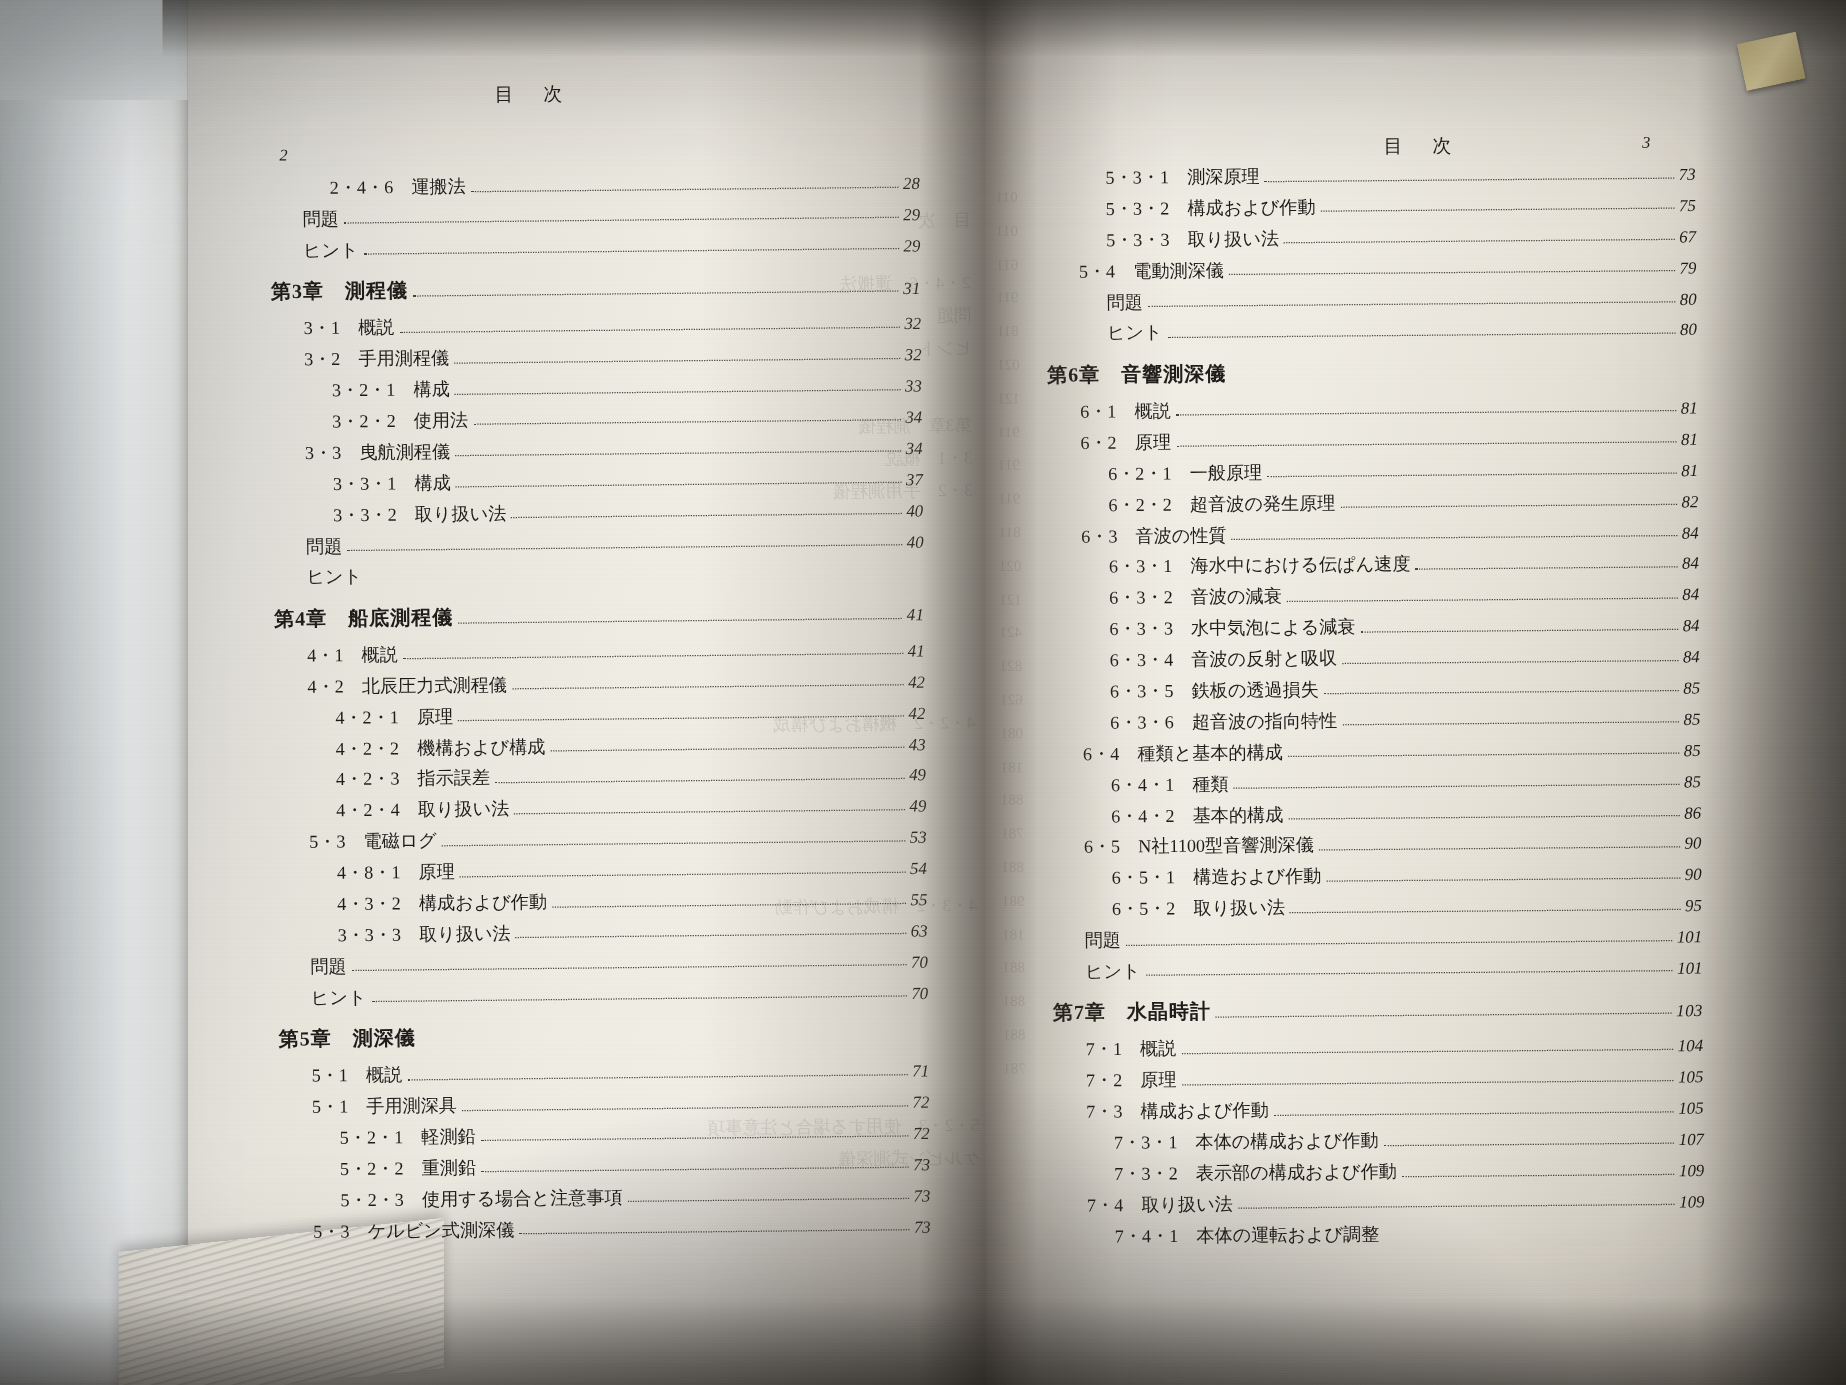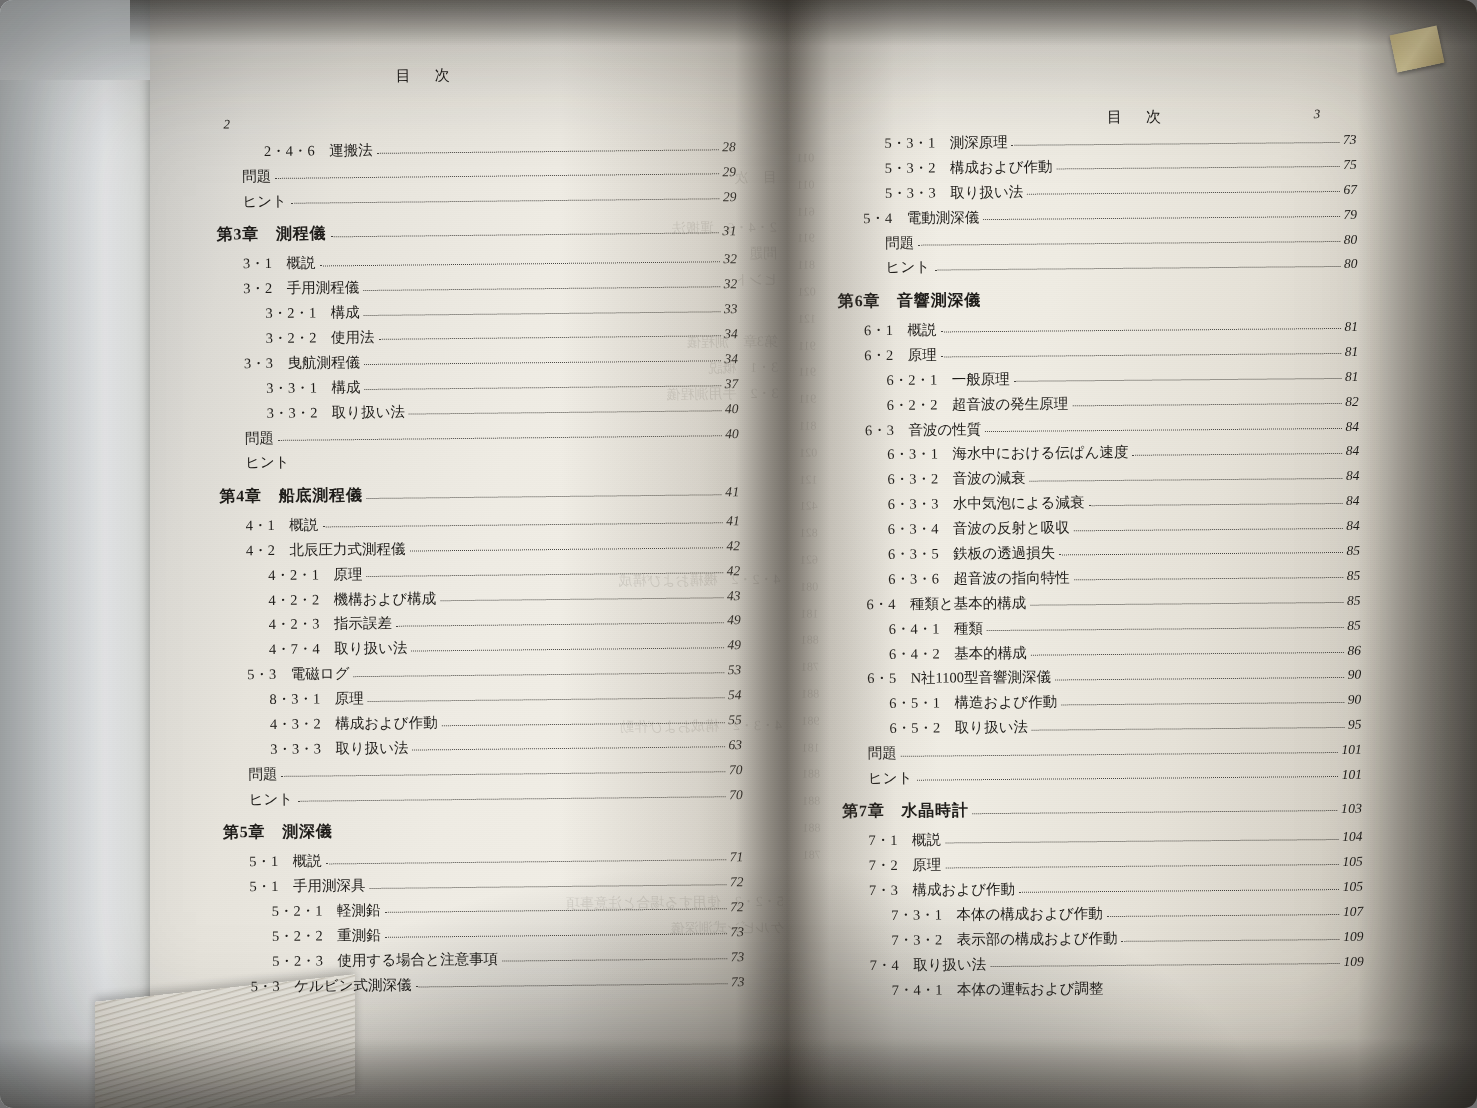--- a/index.html
+++ b/index.html
@@ -1,21 +1,21 @@
 <!DOCTYPE html>
 <html lang="ja"><head>
 <meta charset="utf-8">
 <style>
   html,body{margin:0;padding:0;}
   body{
     width:1477px;height:1108px;overflow:hidden;
     background:#6f6f70;
     font-family:"Liberation Serif", serif;
   }
-  #page{position:relative;width:1477px;height:1108px;overflow:hidden;background:#8a8a8c;border-radius:13px;}
+  #page{position:relative;width:1477px;height:1108px;overflow:hidden;background:#8a8a8c;}
 
   
   .photo-bg{
     position:absolute;inset:0;
     background:
       radial-gradient(ellipse 60% 40% at 50% 102%, rgba(0,0,0,.42), rgba(0,0,0,0) 60%),
       linear-gradient(100deg,#9a9a9c 0%,#b5b5b4 5%,#c9c8c4 10%,#dcdad4 16%,#e7e4dc 22%,#efece4 35%,#f2efe7 50%,#efece3 66%,#e6e2d8 78%,#d6d1c6 88%,#bdb8ad 95%,#8f8c85 100%);
   }
   
   .cover-sheet{
@@ -256,31 +256,31 @@
           <span class="lbl">4・2・2　機構および構成</span>
           <span class="dots"></span>
           <span class="pg">43</span>
         </div>
         <div class="row ind2">
           <span class="lbl">4・2・3　指示誤差</span>
           <span class="dots"></span>
           <span class="pg">49</span>
         </div>
         <div class="row ind2">
-          <span class="lbl">4・7・4　取り扱い法</span>
+          <span class="lbl">4・2・4　取り扱い法</span>
           <span class="dots"></span>
           <span class="pg">49</span>
         </div>
         <div class="row ind1">
           <span class="lbl">5・3　電磁ログ</span>
           <span class="dots"></span>
           <span class="pg">53</span>
         </div>
         <div class="row ind2">
-          <span class="lbl">8・3・1　原理</span>
+          <span class="lbl">4・8・1　原理</span>
           <span class="dots"></span>
           <span class="pg">54</span>
         </div>
         <div class="row ind2">
           <span class="lbl">4・3・2　構成および作動</span>
           <span class="dots"></span>
           <span class="pg">55</span>
         </div>
         <div class="row ind2">
           <span class="lbl">3・3・3　取り扱い法</span>

